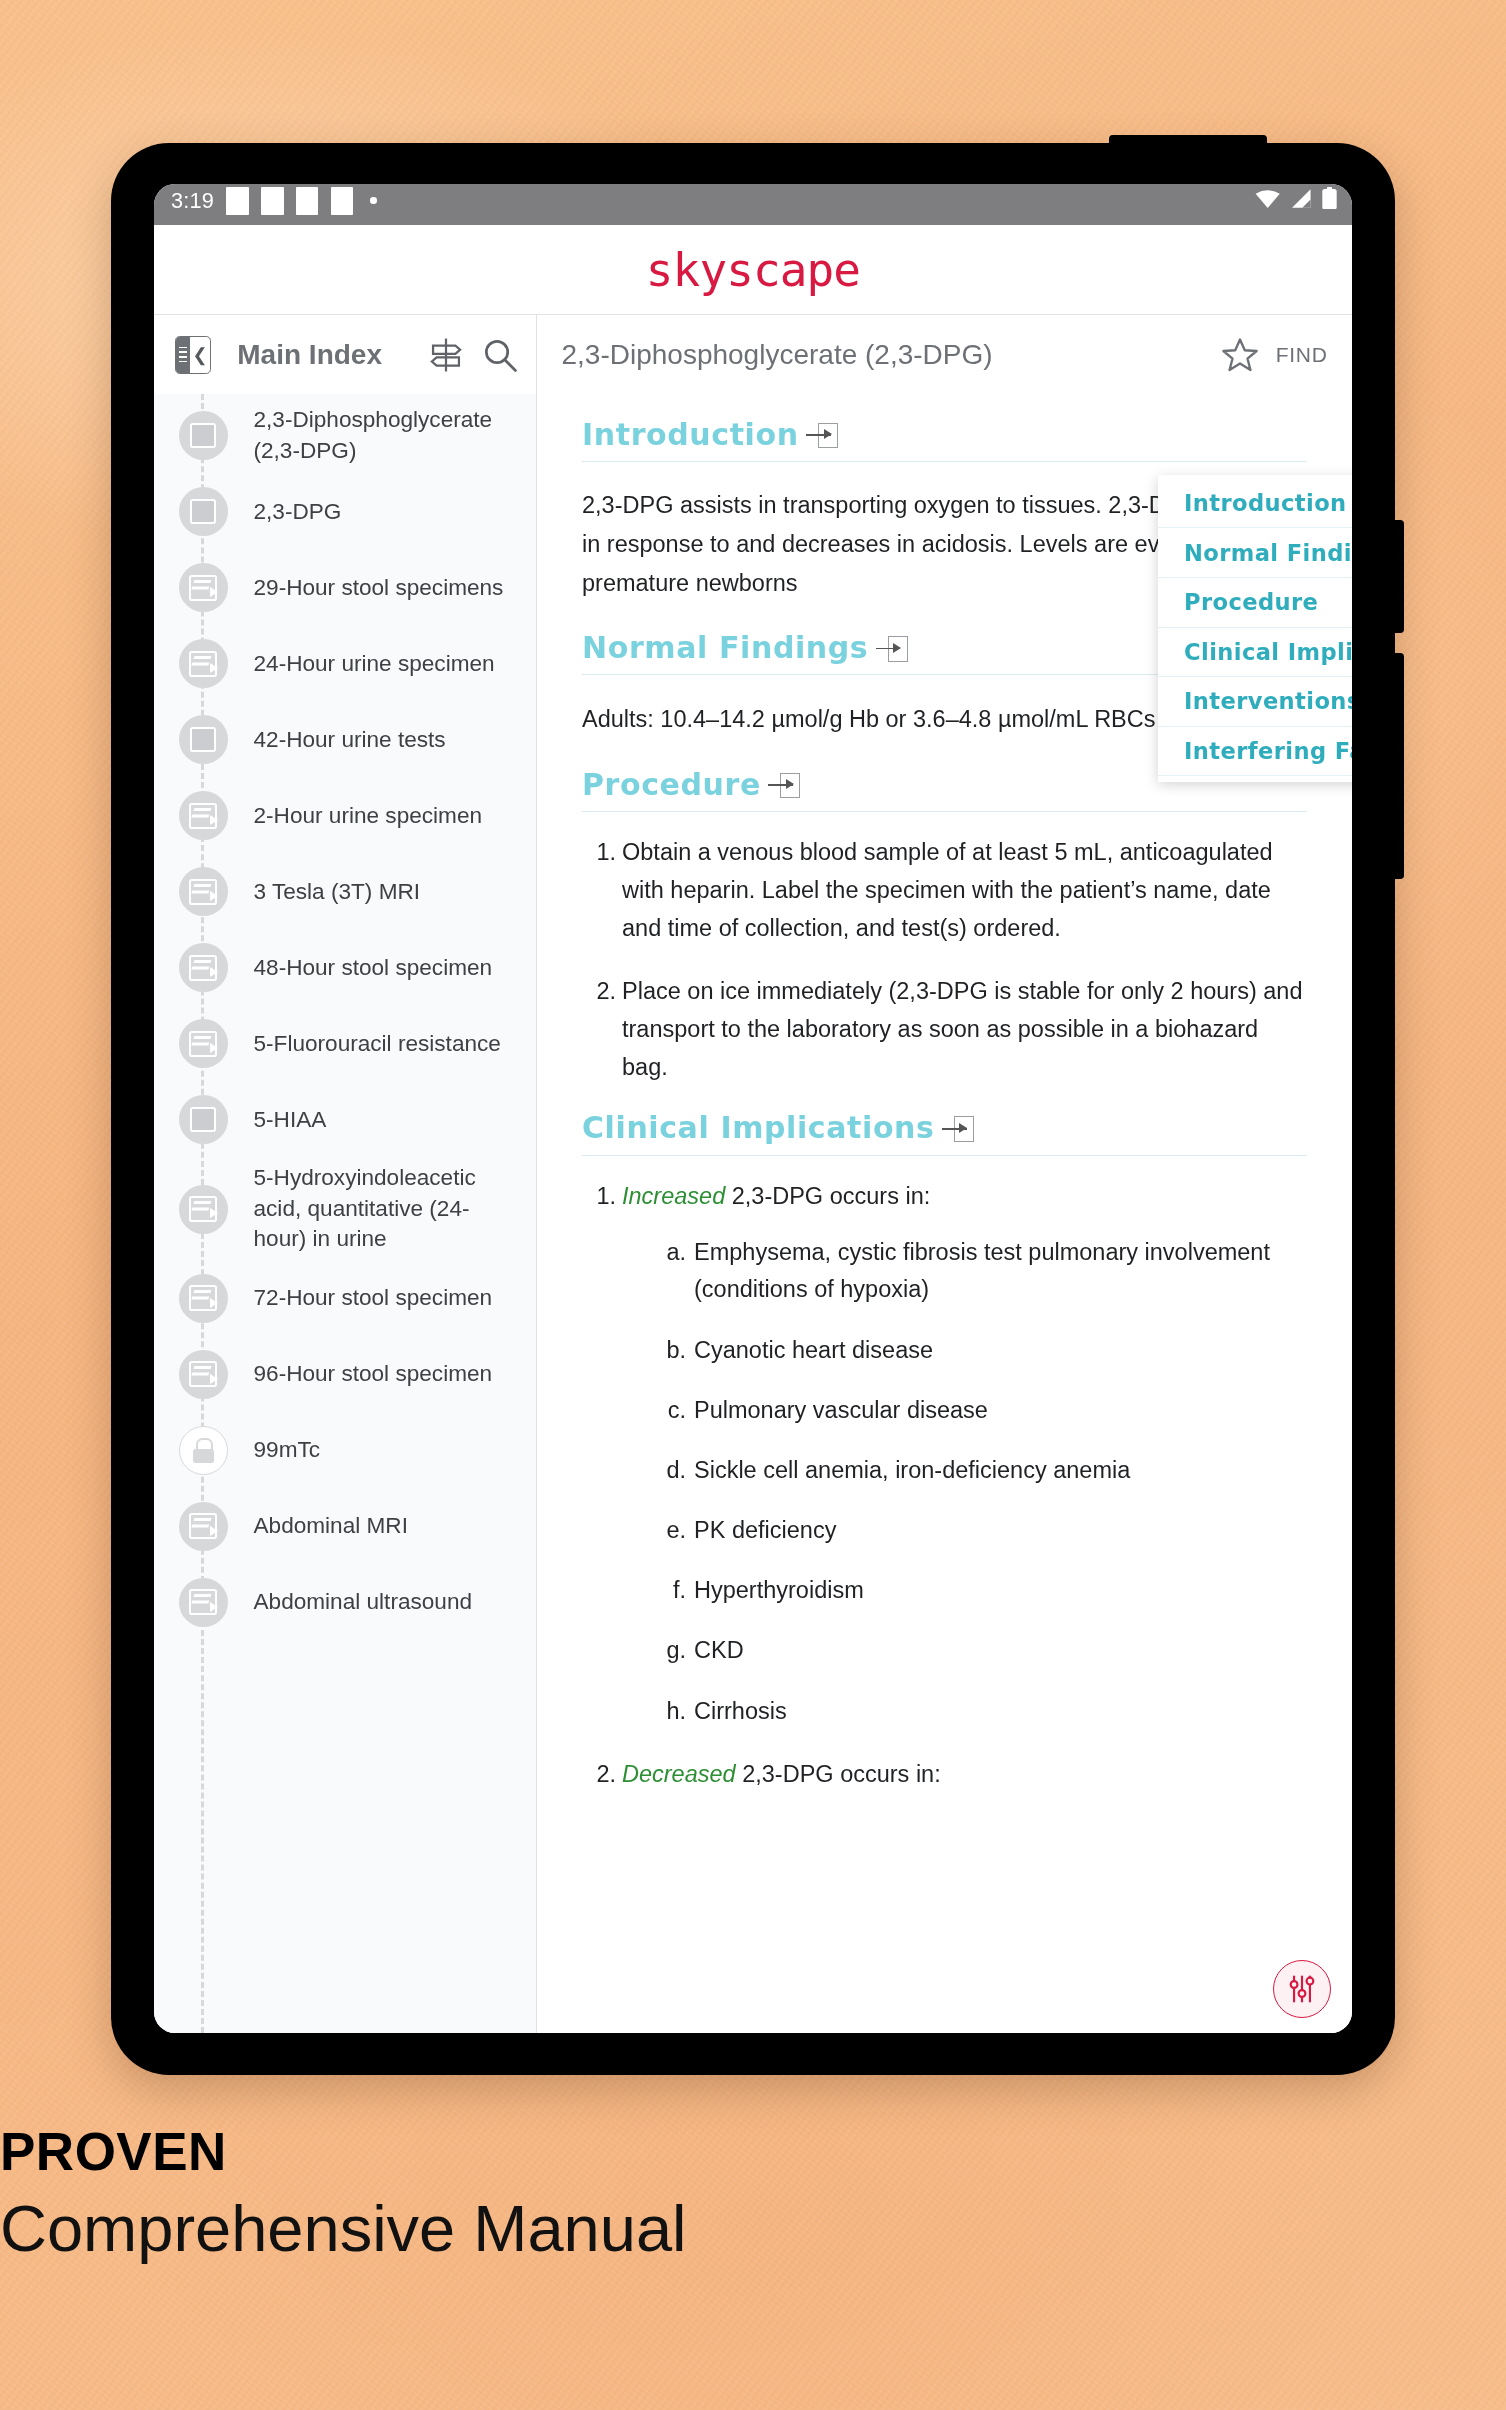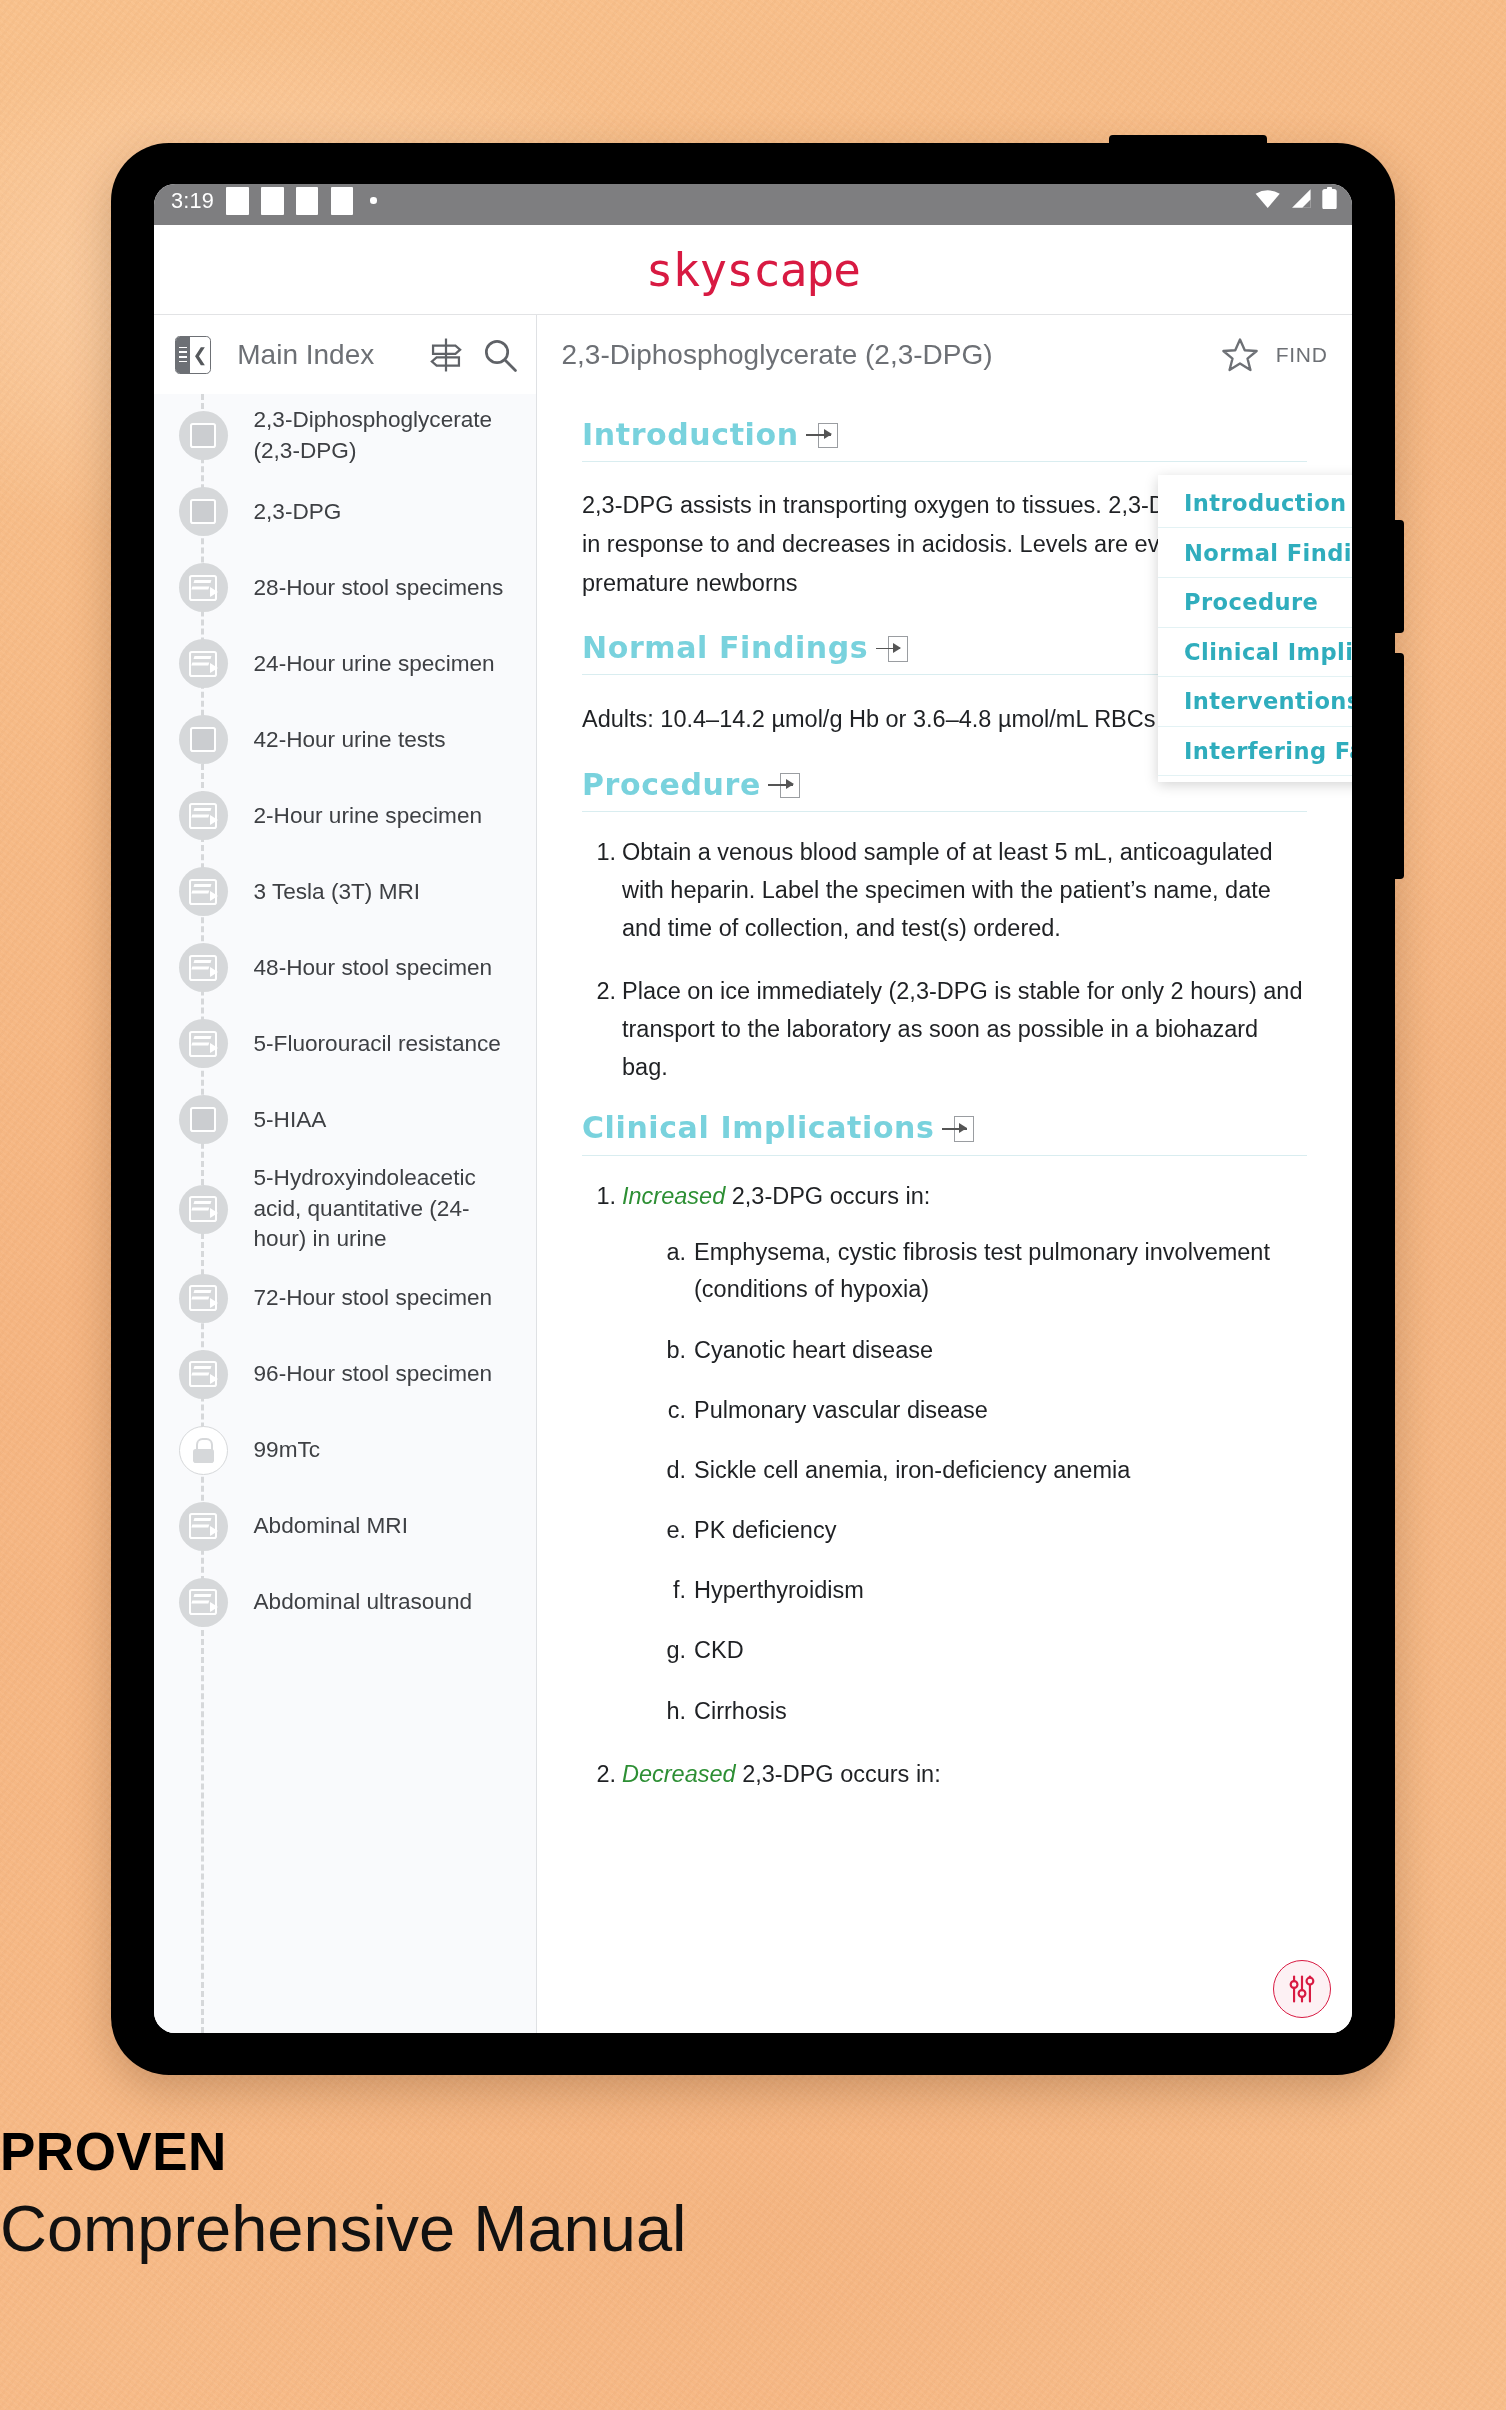--- a/index.html
+++ b/index.html
@@ -133,21 +133,21 @@
   #panel-toggle-icon .pt-left {
     width: 14px; background: #6d7075;
     display: flex; flex-direction: column; justify-content: center; gap: 2.8px; padding: 0 2.8px;
   }
   #panel-toggle-icon .pt-left i { display:block; height: 1.9px; background: #fff; }
   #panel-toggle-icon .pt-right {
     flex: 1; display: flex; align-items: center; justify-content: center;
     color: #55585c; font-size: 18px; line-height: 1;
   }
   #sidebar-title {
-    font-size: 28px; color: #6d7075; font-weight: 400;
+    font-size: 28px; color: #6d7075; font-weight: 700;
     flex: 1; margin-left: 11.3px;
   }
   .tb-icon { flex: 0 0 auto; color: #5f6267; display:flex; align-items:center; }
 
   #sidebar-list {
     flex: 1; overflow: hidden;
     position: relative;
     padding-top: 3.8px;
   }
   #rail {
@@ -462,21 +462,21 @@
             <div class="side-item">
               <span class="side-ico">
                 <span class="glyph-doc"></span>
               </span>
               <span class="side-label">2,3-DPG</span>
             </div>
             <div class="side-item">
               <span class="side-ico">
                 <span class="glyph-link"></span>
               </span>
-              <span class="side-label">28-Hour stool specimens</span>
+              <span class="side-label">29-Hour stool specimens</span>
             </div>
             <div class="side-item">
               <span class="side-ico">
                 <span class="glyph-link"></span>
               </span>
               <span class="side-label">24-Hour urine specimen</span>
             </div>
             <div class="side-item">
               <span class="side-ico">
                 <span class="glyph-doc"></span>

